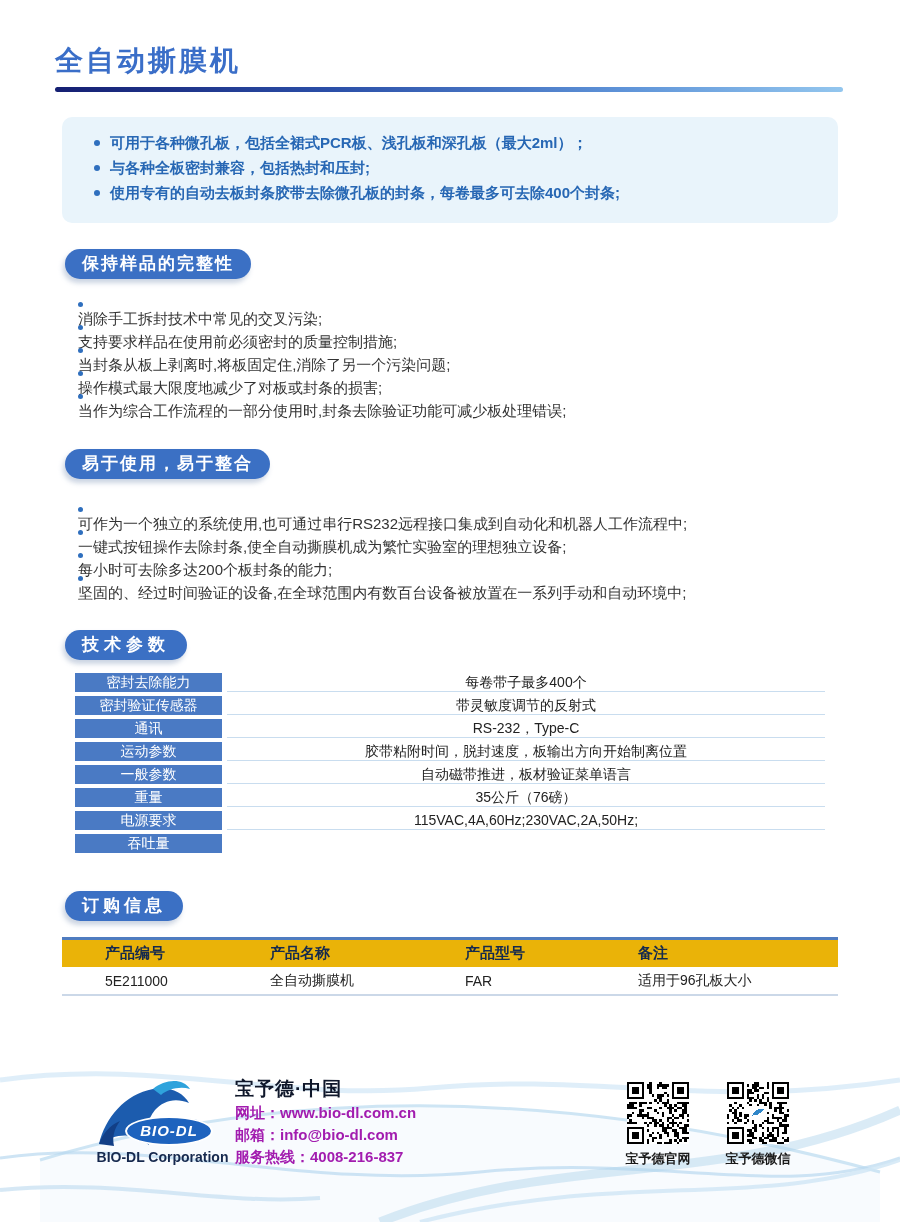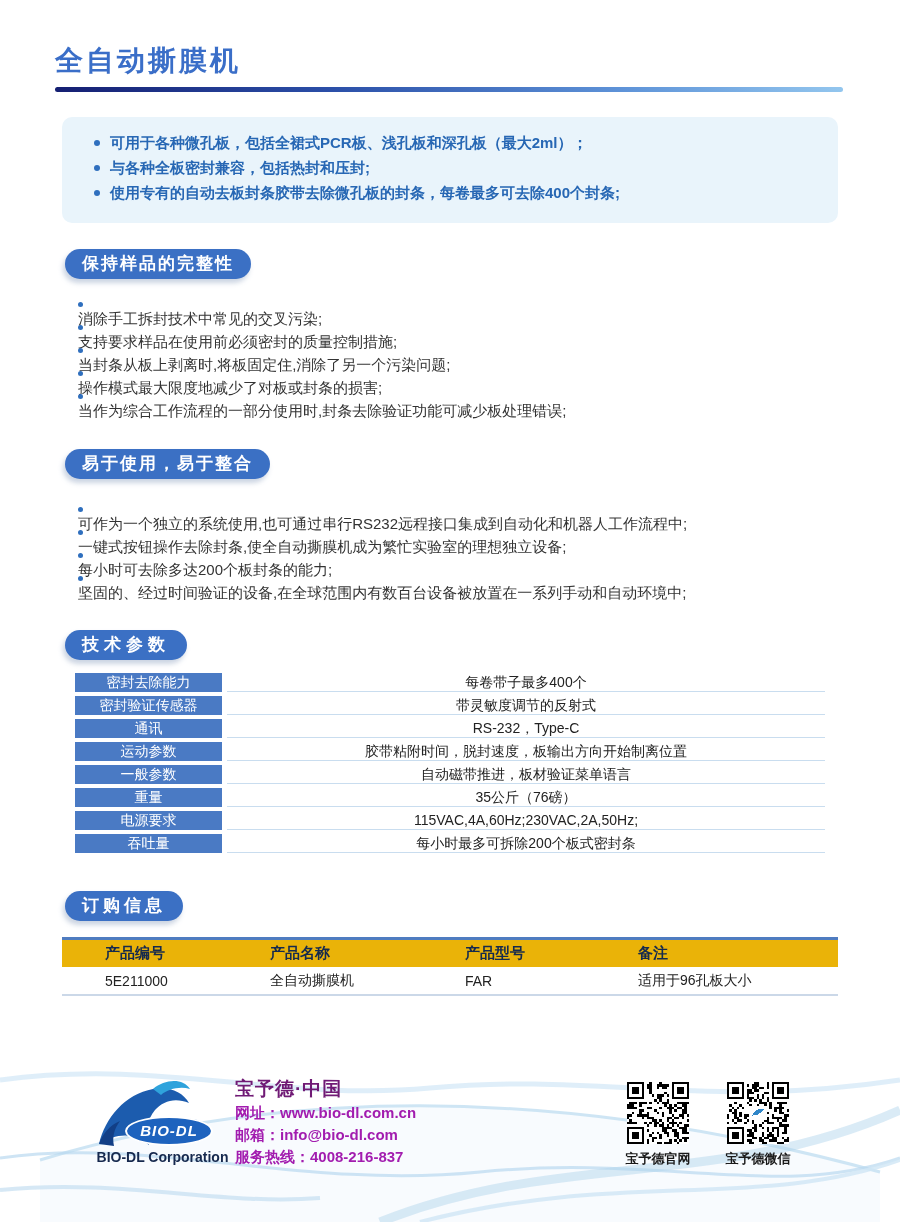--- a/index.html
+++ b/index.html
@@ -50,21 +50,21 @@
 
   
   .footer-waves { position:absolute; left:0; top:1040px; width:900px; height:182px; pointer-events:none; }
   .logo-block { position:absolute; left:95px; top:1072px; width:135px; height:95px; }
   .dolphin { position:absolute; left:0; top:4px; }
   .logo-ellipse { position:absolute; left:30px; top:44px; width:84px; height:26px; background:#1e63be;
                   border:2px solid #ffffff; border-radius:50%; color:#ffffff; font-style:italic;
                   font-weight:700; font-size:15px; text-align:center; line-height:26px; letter-spacing:1px; }
   .logo-company { position:absolute; left:0; top:77px; width:135px; text-align:center; font-size:14px;
                   font-weight:700; color:#16294e; }
-  .brand-cn { position:absolute; left:235px; top:1076px; font-size:19px; font-weight:700; color:#701a75;
+  .brand-cn { position:absolute; left:235px; top:1076px; font-size:19px; font-weight:700; color:#0f172a;
               letter-spacing:1px; }
   .contact-lines { position:absolute; left:235px; top:1102px; }
   .contact-line { height:22px; line-height:22px; font-size:15px; font-weight:700; color:#a21caf; }
   .qr { position:absolute; top:1082px; width:62px; }
   .qr svg { width:62px; height:62px; display:block; background:#ffffff; }
   .qr-label { width:90px; margin:6px 0 0 -14px; text-align:center; font-size:13px; font-weight:700;
               color:#1a1a1a; white-space:nowrap;font-family:Liberation Serif, serif; }
 </style>
 </head>
 <body>
@@ -178,21 +178,20 @@
         <div class="spec-value">35公斤（76磅）</div>
       </div>
 
       <div class="spec-row">
         <div class="spec-label">电源要求</div>
         <div class="spec-value">115VAC,4A,60Hz;230VAC,2A,50Hz;</div>
       </div>
 
       <div class="spec-row">
         <div class="spec-label">吞吐量</div>
-        <div class="spec-value">每小时最多可拆除200个板式密封条</div>
       </div>
     </div>
 
   <div class="pill" style="top:891px; letter-spacing:4px;">订购信息</div>
   <div class="order-table">
     <div class="order-head">
 
         <div class="cell">产品编号</div>
 
         <div class="cell">产品名称</div>

